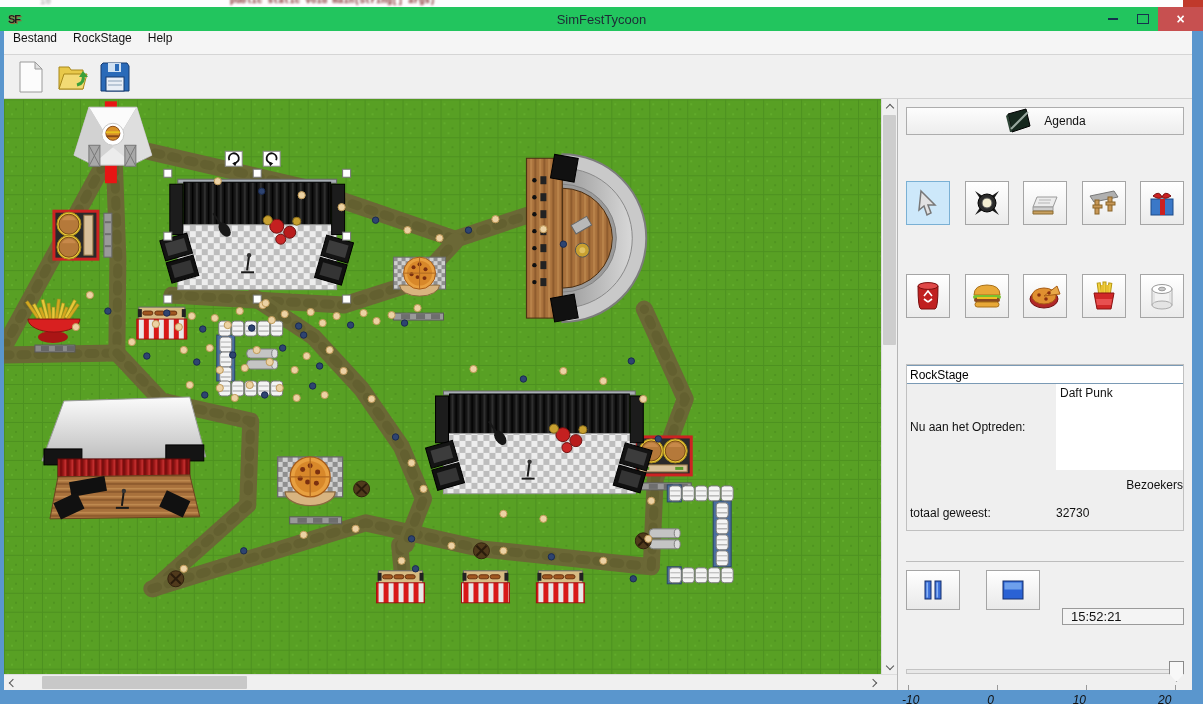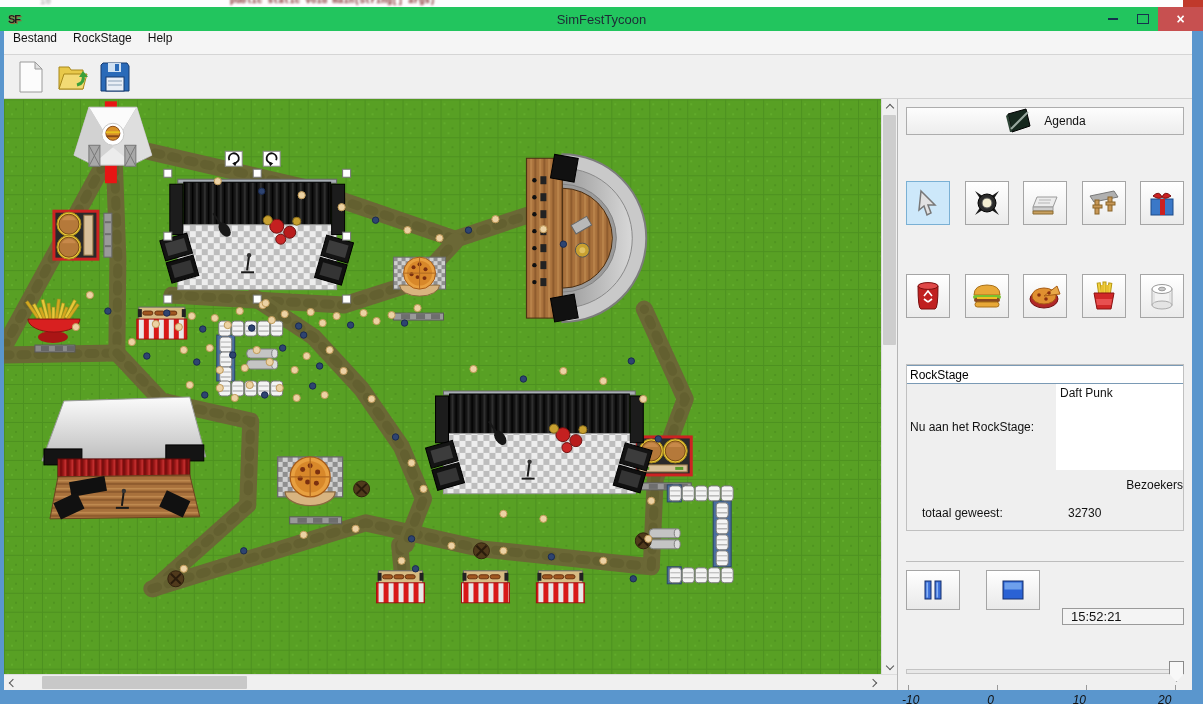--- a/index.html
+++ b/index.html
@@ -50,21 +50,21 @@
   .tool-row{margin-top:22px;display:flex;justify-content:space-between;}
   .tool-row.second{margin-top:25px;}
   .tool{width:42px;height:42px;border:1px solid #a5a5a5;background:linear-gradient(#ffffff,#ebebeb);display:flex;align-items:center;justify-content:center;cursor:pointer;}
   .tool.selected{background:#cde8fa;border-color:#7ab0d4;}
   .info-group{margin-top:22px;border:1px solid #c0c0c0;background:#efefef;}
   .stage-input{display:block;width:100%;box-sizing:border-box;height:19px;border:1px solid #7a9ab5;border-left:none;border-right:none;background:#fff;font-size:12px;padding:1px 3px;font-family:"Liberation Sans",sans-serif;}
   .artist-row{display:flex;}
   .artist-label{width:146px;display:flex;align-items:center;padding-left:3px;}
   .artist-box{flex:1;background:#fff;min-height:82px;padding:2px 4px;font-size:12px;}
   .bez-header{text-align:right;margin:8px 0 2px;}
-  .stat-row{display:flex;margin:14px 12px 10px;}
+  .stat-row{display:flex;margin:14px 0 10px;}
   .stat-row .lbl{width:146px;padding-left:3px;}
   .time-group{margin-top:6px;border-top:1px solid #bdbdbd;padding-top:8px;}
   .play-row{display:flex;align-items:stretch;}
   .sqbtn{width:52px;height:38px;border:1px solid #a5a5a5;background:linear-gradient(#ffffff,#e9e9e9);display:flex;align-items:center;justify-content:center;cursor:pointer;}
   .sqbtn.stop-b{margin-left:26px;}
   .timebox{margin-left:22px;flex:1;border:1px solid #9a9a9a;background:#f4f4f4;display:flex;align-items:center;padding-left:8px;font-size:13px;margin-top:38px;}
   .slider-zone{margin-top:36px;position:relative;height:46px;}
   .slider-track{position:absolute;left:0;right:4px;top:8px;height:3px;background:#e8e8e8;border:1px solid #c4c4c4;}
   .slider-thumb{position:absolute;right:0;top:0;width:13px;height:19px;background:#f8f8f8;border:1px solid #8a8a8a;clip-path:polygon(0 0,100% 0,100% 60%,50% 100%,0 60%);cursor:pointer;}
   .tickmarks{position:absolute;left:2px;right:8px;top:24px;display:flex;justify-content:space-between;}
@@ -818,21 +818,21 @@
               <ellipse cx="14" cy="8" rx="3.5" ry="1.8" fill="#c8c8c8" stroke="#999"></ellipse>
               <line x1="6" y1="12" x2="6" y2="22" stroke="#d8d8d8"></line>
               <line x1="22" y1="12" x2="22" y2="22" stroke="#d8d8d8"></line>
             </svg>
           </div>
         </div>
 
         <div class="info-group">
           <input class="stage-input" value="RockStage" style="">
           <div class="artist-row">
-            <div class="artist-label">Nu aan het RockStage:</div>
+            <div class="artist-label">Nu aan het Optreden:</div>
             <div class="artist-box">Daft Punk</div>
           </div>
           <div class="bez-header">Bezoekers</div>
           <div class="stat-row">
             <span class="lbl">totaal geweest:</span>
             <span>32730</span>
           </div>
         </div>
 
         <div class="time-group">

